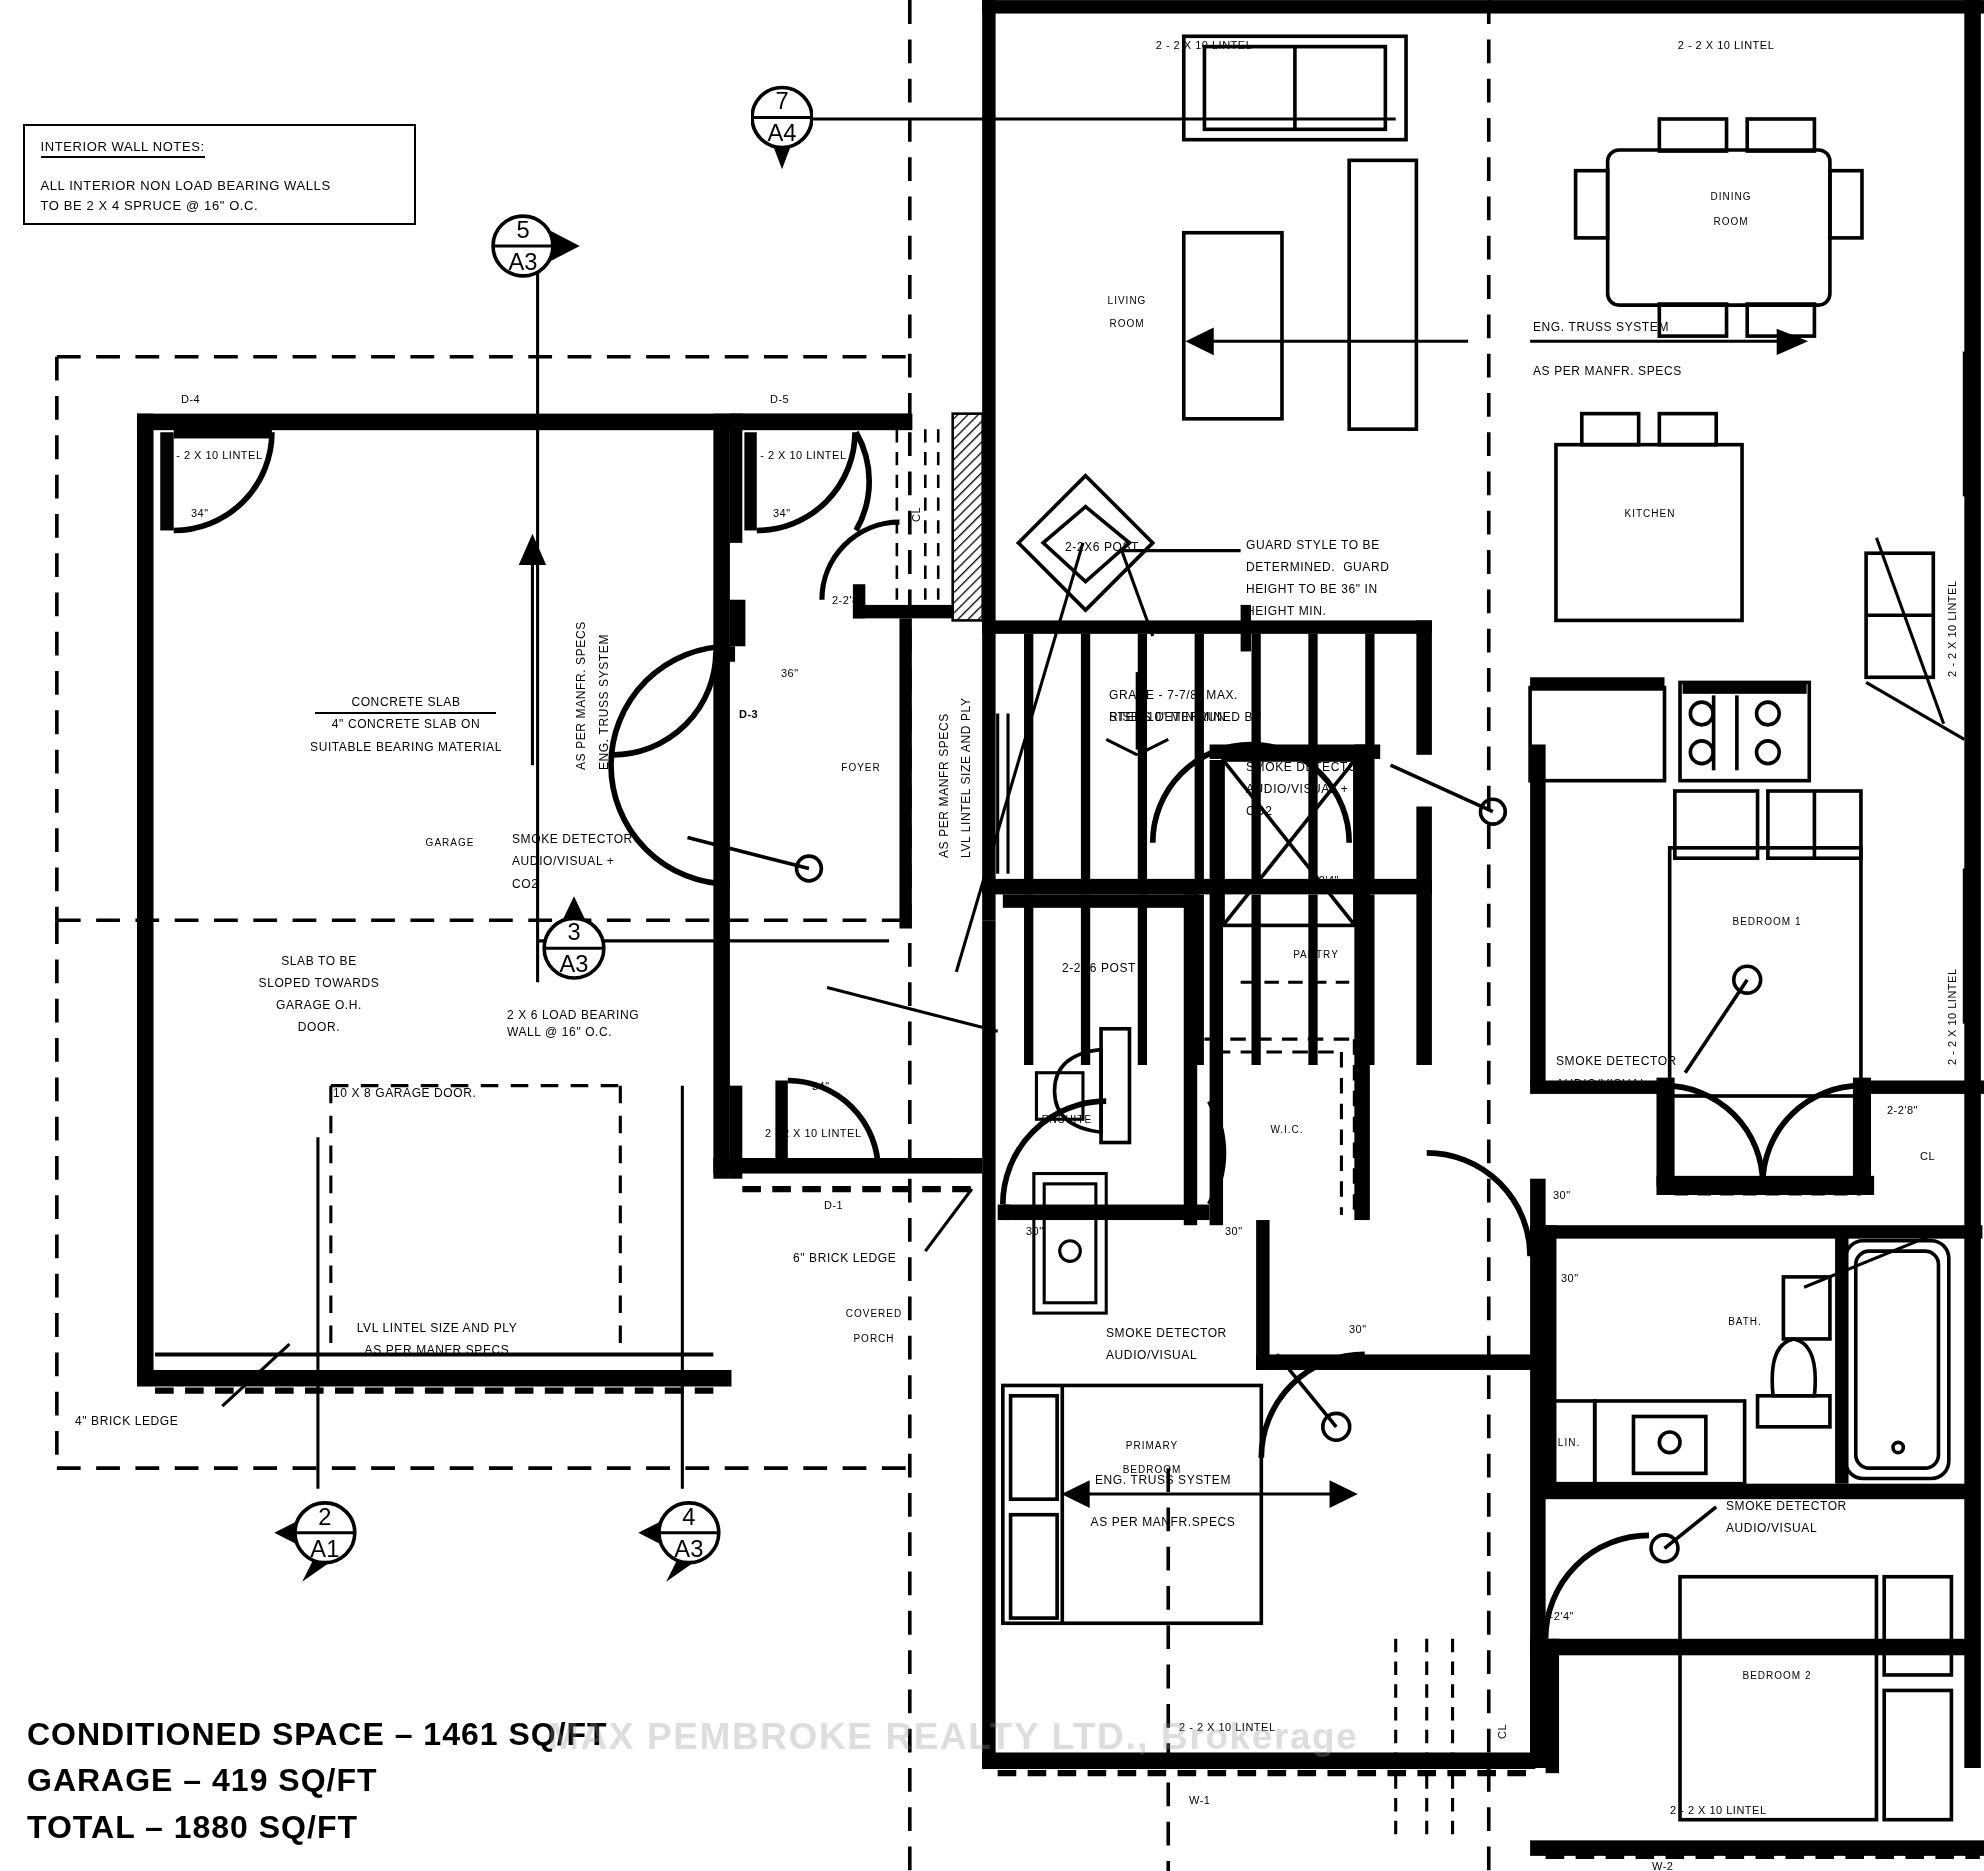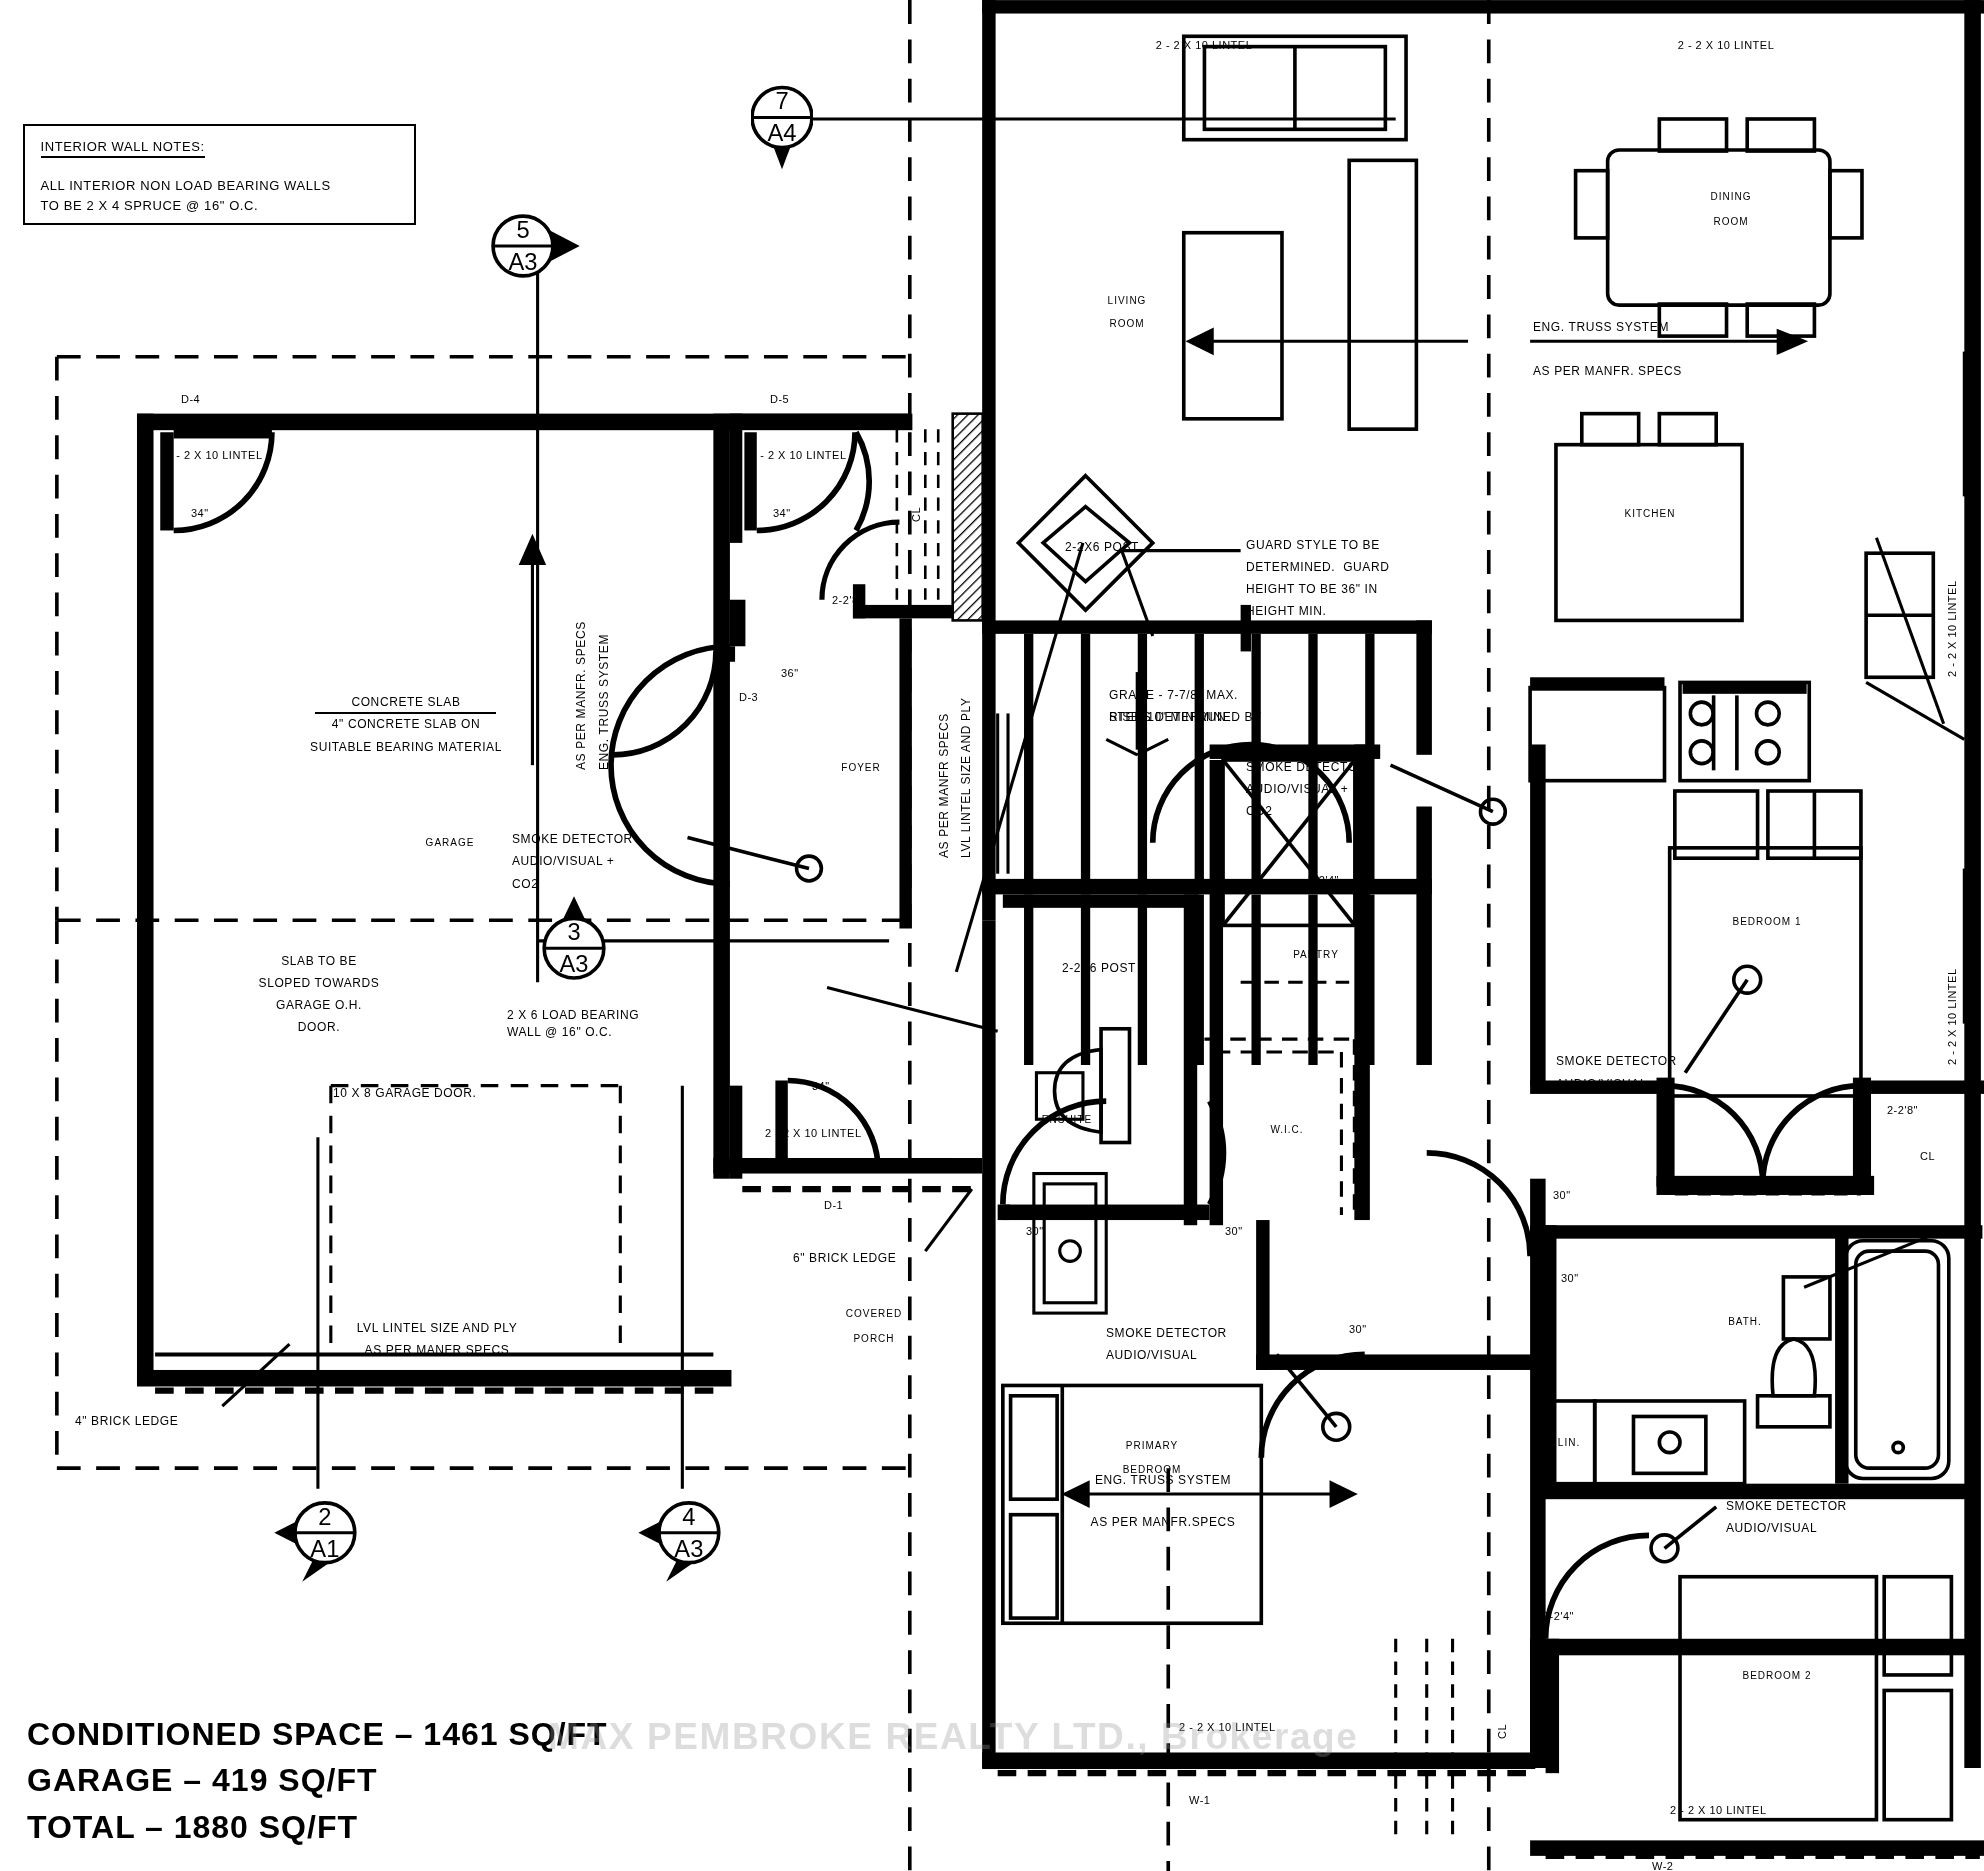--- a/index.html
+++ b/index.html
@@ -461,21 +461,21 @@
 <div class="lbl t-small" style="left:765px;top:1127px;">2 - 2 X 10 LINTEL</div>
 <div class="lbl t-small" style="left:1179px;top:1721px;">2 - 2 X 10 LINTEL</div>
 <div class="lbl t-small" style="left:1670px;top:1804px;">2 - 2 X 10 LINTEL</div>
 
 <div class="lbl t-small rot90" style="left:716px;top:672px;">2 - 2 X 10 LINTEL</div>
 <div class="lbl t-small rot90" style="left:1946px;top:677px;">2 - 2 X 10 LINTEL</div>
 <div class="lbl t-small rot90" style="left:1946px;top:1065px;">2 - 2 X 10 LINTEL</div>
 
 <div class="lbl t-small" style="left:181px;top:393px;text-align:center;">D-4</div>
 <div class="lbl t-small" style="left:770px;top:393px;">D-5</div>
-<div class="lbl t-small" style="left:739px;top:691px;">D-3</div>
+<div class="lbl t-small" style="left:739px;top:708px;font-weight:bold;">D-3</div>
 <div class="lbl t-small" style="left:824px;top:1199px;">D-1</div>
 <div class="lbl t-small" style="left:1189px;top:1794px;">W-1</div>
 <div class="lbl t-small" style="left:1652px;top:1860px;">W-2</div>
 
 <div class="lbl t-small" style="left:191px;top:507px;">34"</div>
 <div class="lbl t-small" style="left:773px;top:507px;">34"</div>
 <div class="lbl t-small" style="left:832px;top:594px;">2-2'8"</div>
 <div class="lbl t-small" style="left:781px;top:667px;">36"</div>
 <div class="lbl t-small" style="left:812px;top:1080px;">34"</div>
 <div class="lbl t-small" style="left:1308px;top:874px;">2-2'4"</div>

